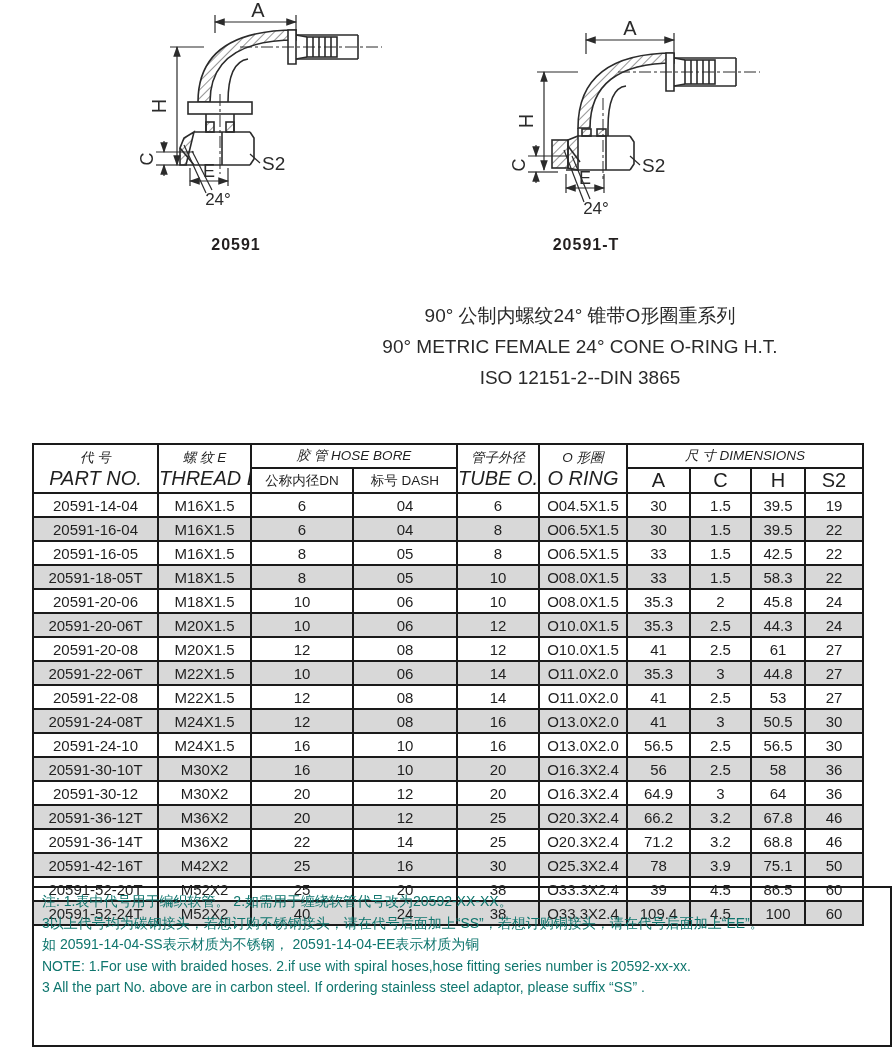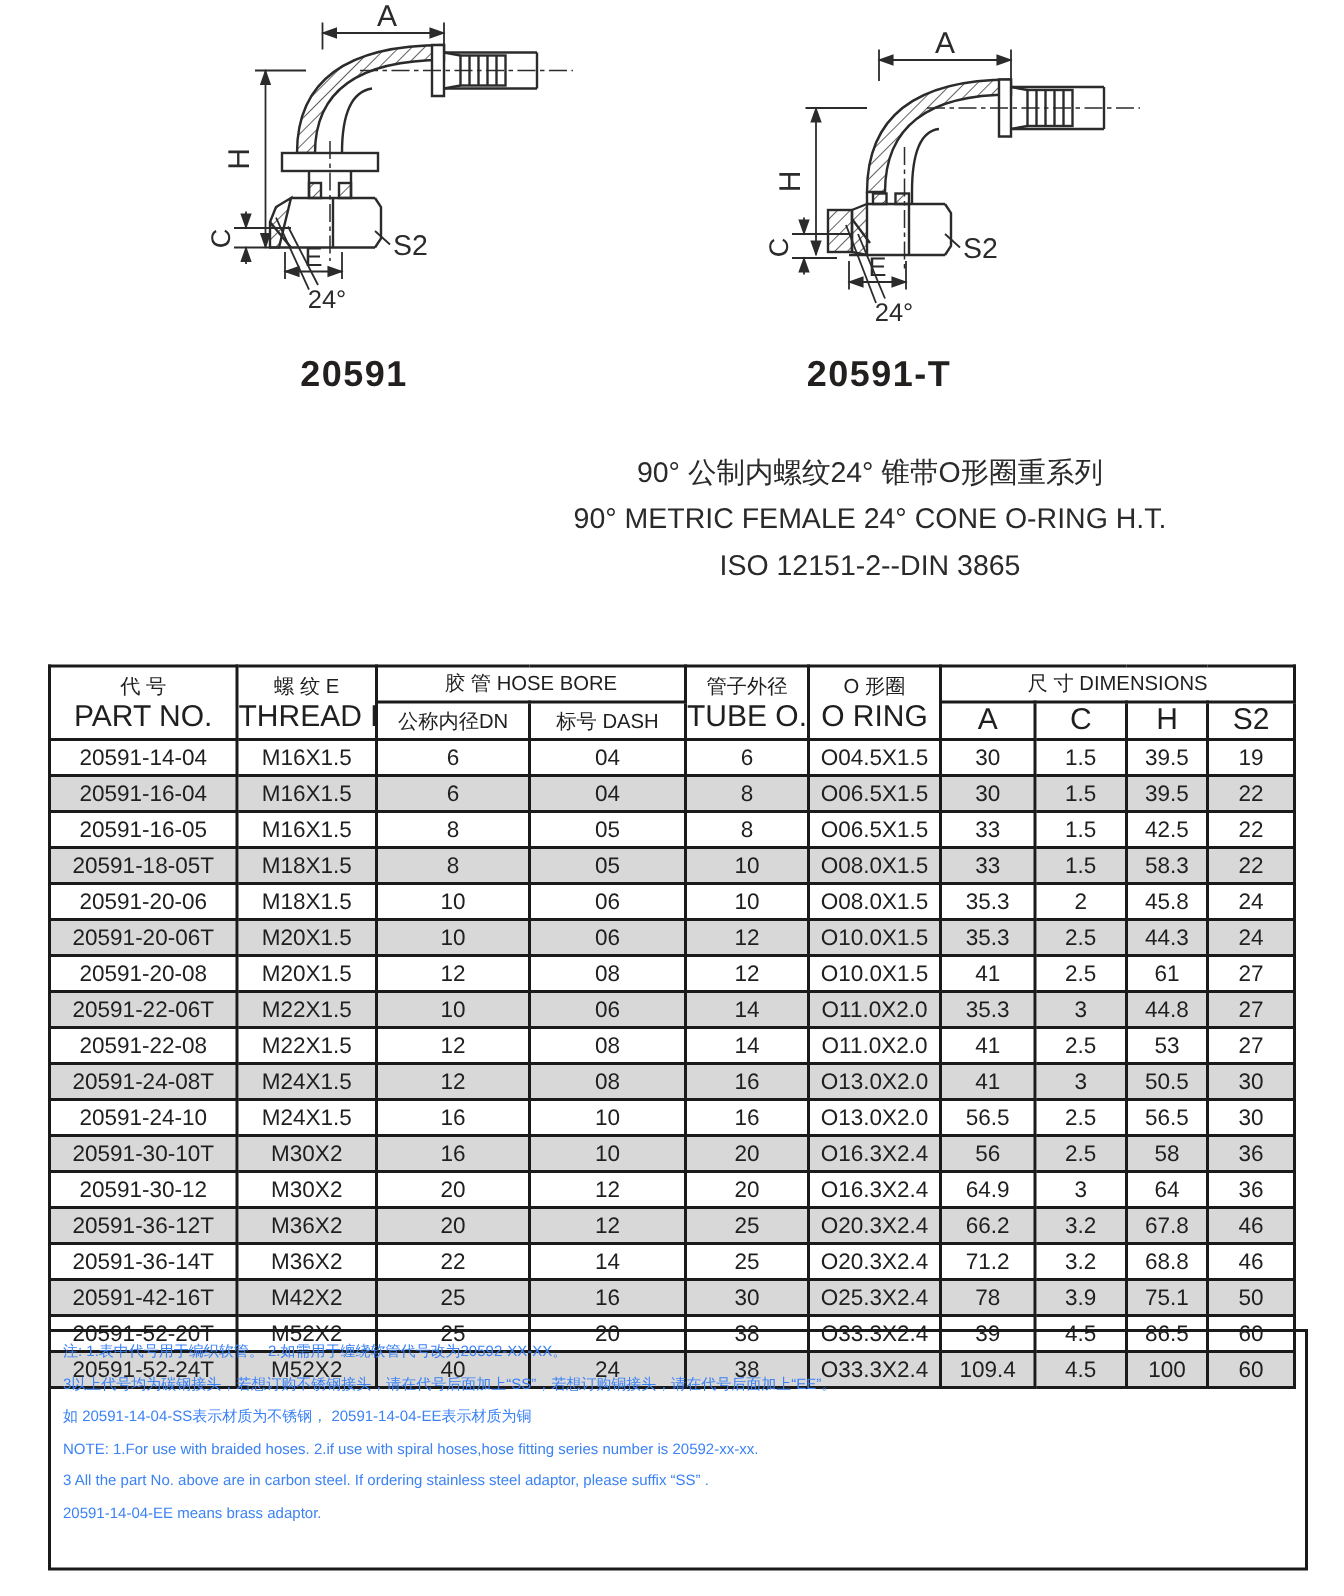--- a/index.html
+++ b/index.html
@@ -8,50 +8,50 @@
     font-family:"Liberation Sans","DejaVu Sans",sans-serif;
     color:#1f1f1f;
   }
   
   .drawing{position:absolute;}
   #drawL{left:100px;top:2px;}
   #drawR{left:478px;top:8px;}
   svg text{fill:#2b2b2b;font-family:"Liberation Sans","DejaVu Sans",sans-serif;}
   .caption{
     position:absolute;top:236px;width:170px;text-align:center;
-    font-weight:bold;font-size:24px;color:#231f1f;letter-spacing:1px;
+    font-weight:bold;font-size:16px;color:#231f1f;letter-spacing:1px;
   }
   #capL{left:151px;}
   #capR{left:501px;}
   
   .title-block{
     position:absolute;left:180px;top:300px;width:800px;text-align:center;
     font-size:19px;line-height:31px;color:#2a2a2a;
   }
   
   table.spec{
     position:absolute;left:32px;top:443px;width:830px;
     border-collapse:collapse;table-layout:fixed;
     font-size:15px;color:#1f1f1f;
   }
   table.spec th,table.spec td{
     border:2px solid #1a1a1a;text-align:center;vertical-align:middle;
     padding:0;overflow:hidden;white-space:nowrap;font-weight:normal;
   }
-  table.spec thead tr.h1 th{height:22px;}
+  table.spec thead tr.h1 th{height:22px;font-style:italic;}
   table.spec thead tr.h2 th{height:23px;}
   table.spec tbody td{height:22px;}
   table.spec tbody tr.shaded td{background:#d8d8d8;}
   .hcn{font-size:13.5px;line-height:20px;}
   .hen{font-size:20px;line-height:21px;}
   
   .notes{
     position:absolute;left:32px;top:886px;width:826px;height:154px;
-    border:2px solid #1a1a1a;padding:3px 2px 0 8px;
-    font-size:10px;line-height:21.5px;color:#3b82f6;
+    border:2px solid #1a1a1a;padding:3px 22px 0 8px;
+    font-size:14px;line-height:21.5px;color:#0f766e;
   }
   .note-line{white-space:nowrap;}
 </style>
 </head>
 <body>
 
 <svg id="drawL" class="drawing" width="300" height="230" viewBox="0 0 300 230">
   <defs>
     <pattern id="hL" width="6" height="6" patternUnits="userSpaceOnUse" patternTransform="rotate(45)">
       <line x1="0" y1="0" x2="0" y2="6" stroke="#2b2b2b" stroke-width="1"></line>
@@ -462,14 +462,13 @@
       </tr>
     </tbody>
 </table>
 
 <div class="notes">
   <div class="note-line">注: 1.表中代号用于编织软管。 2.如需用于缠绕软管代号改为20592-XX-XX。</div>
   <div class="note-line">3以上代号均为碳钢接头，若想订购不锈钢接头，请在代号后面加上“SS”，若想订购铜接头，请在代号后面加上“EE”。</div>
   <div class="note-line">如 20591-14-04-SS表示材质为不锈钢， 20591-14-04-EE表示材质为铜</div>
   <div class="note-line">NOTE: 1.For use with braided hoses.  2.if use with spiral hoses,hose fitting series number is 20592-xx-xx.</div>
   <div class="note-line">3 All the part No. above are in carbon steel. If ordering stainless steel adaptor, please suffix “SS” .</div>
-  <div class="note-line">20591-14-04-EE means brass adaptor.</div>
 </div>
 
 </body></html>

